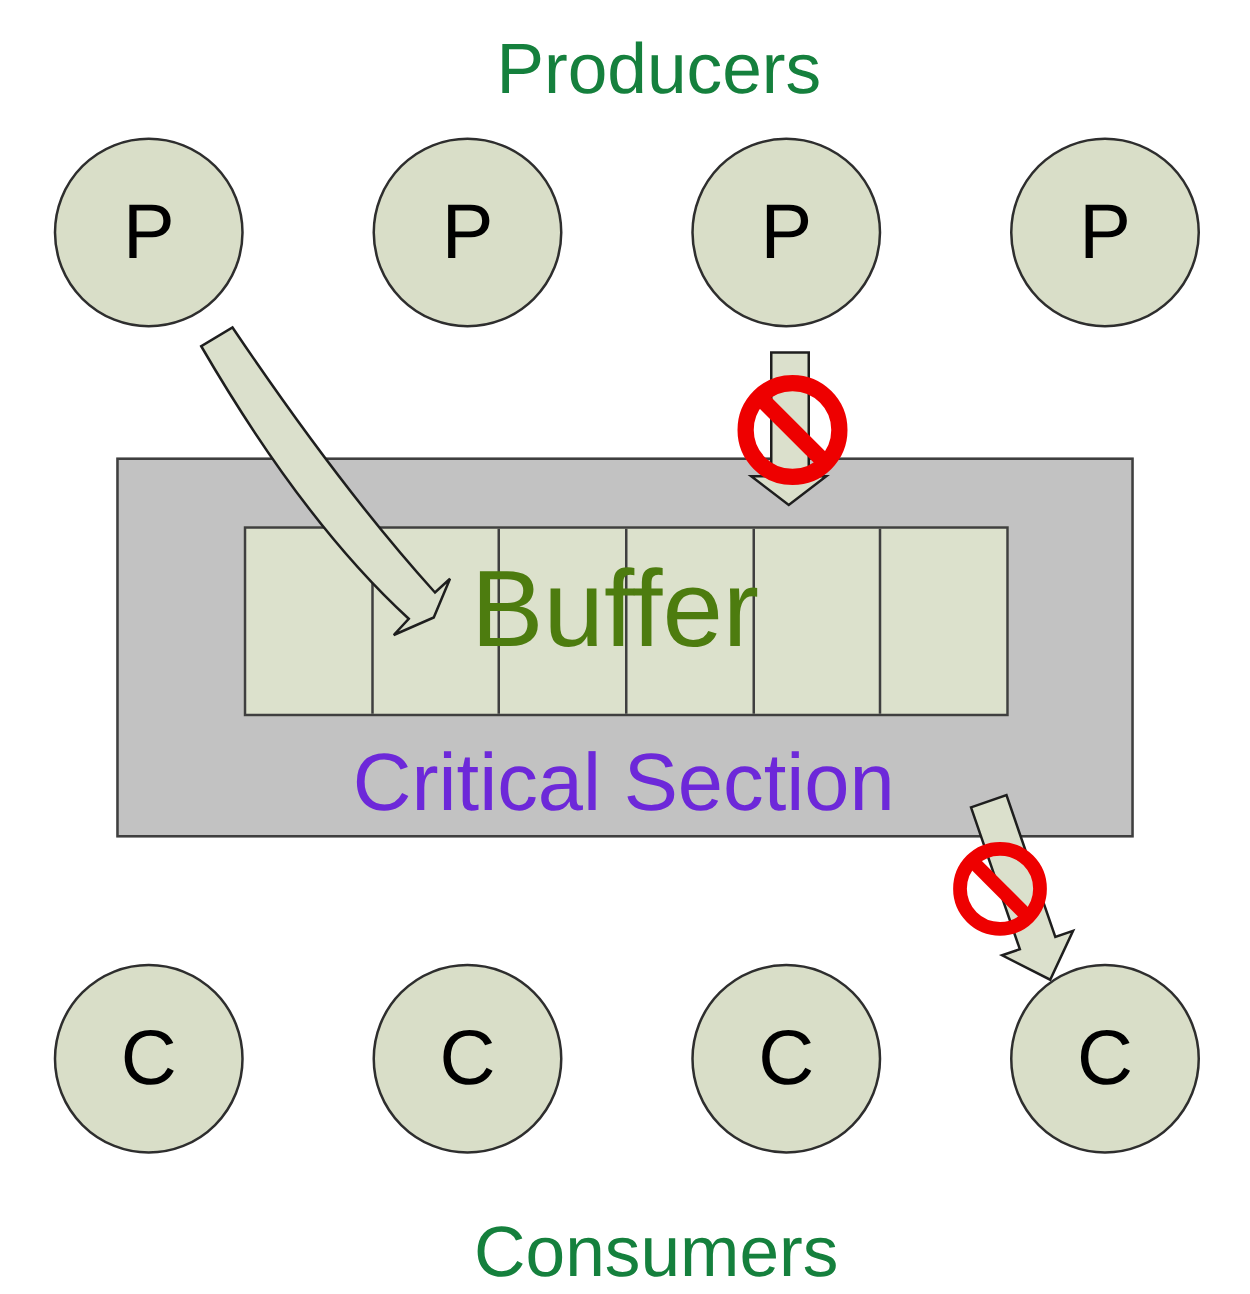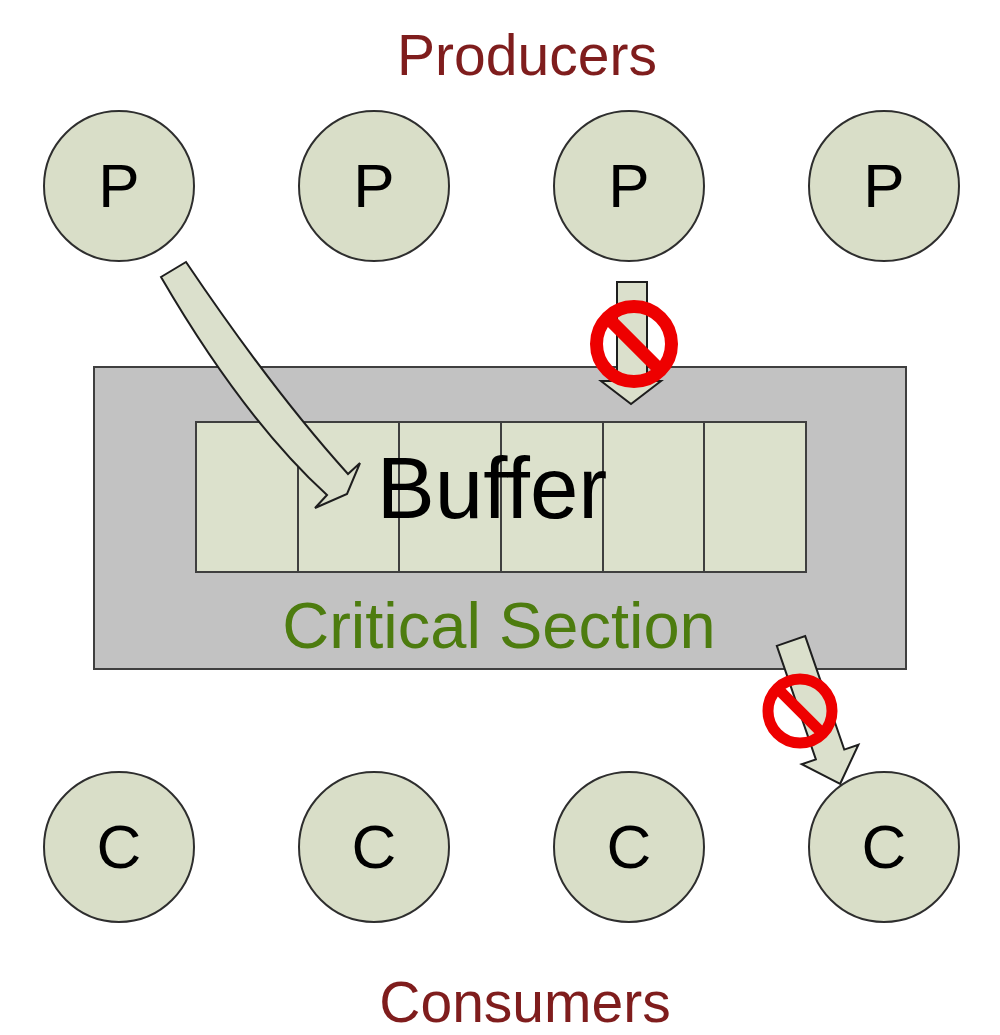--- a/index.html
+++ b/index.html
@@ -2,52 +2,52 @@
 <html><head>
 <meta charset="utf-8">
 <style>
   html,body{margin:0;padding:0;background:#ffffff;}
   .stage{
     position:relative;width:1000px;height:1035px;background:#ffffff;
     font-family:"Liberation Sans",sans-serif;color:#000;overflow:hidden;
   }
   .title{
     position:absolute;transform:translateX(-50%);
-    font-size:57px;line-height:1;white-space:nowrap;color:#7f1d1d;text-align:center;
+    font-size:57px;line-height:1;white-space:nowrap;color:#15803d;text-align:center;
   }
   .title-top{left:527px;top:27px;}
   .title-bottom{left:525px;top:950px;margin-top:24px;}
   .node{
     position:absolute;width:152px;height:152px;box-sizing:border-box;
     border:2px solid #2e2e2e;border-radius:50%;background:#d9dec8;
     display:flex;align-items:center;justify-content:center;
     font-size:62px;line-height:1;color:#000;
   }
   .p1{left:43px;top:110px;}  .p2{left:298px;top:110px;}
   .p3{left:553px;top:110px;} .p4{left:808px;top:110px;}
   .c1{left:43px;top:771px;}  .c2{left:298px;top:771px;}
   .c3{left:553px;top:771px;} .c4{left:808px;top:771px;}
   .cs-box{
     position:absolute;left:93px;top:366px;width:814px;height:304px;
     box-sizing:border-box;background:#c2c2c2;border:2px solid #3f3f3f;
   }
   .cs-label{
     position:absolute;left:499px;top:593px;transform:translateX(-50%);
-    font-size:65px;line-height:1;white-space:nowrap;color:#4d7c0f;
+    font-size:65px;line-height:1;white-space:nowrap;color:#6d28d9;
   }
   .buffer{
     position:absolute;left:195px;top:421px;width:612px;height:152px;
     box-sizing:border-box;background:#dce1cc;border:2px solid #3f3f3f;
     display:flex;
   }
   .buffer .cell{flex:1 1 0;border-right:2px solid #3f3f3f;}
   .buffer .cell:last-child{border-right:none;}
   .buffer-label{
     position:absolute;left:492px;top:444px;transform:translateX(-50%);
-    font-size:87px;line-height:1;white-space:nowrap;color:#000000;
+    font-size:87px;line-height:1;white-space:nowrap;color:#4d7c0f;
   }
   svg.overlay{position:absolute;left:0;top:0;pointer-events:none;}
 </style>
 </head>
 <body>
 
 <div class="stage">
 
   <div class="title title-top">Producers</div>
 

